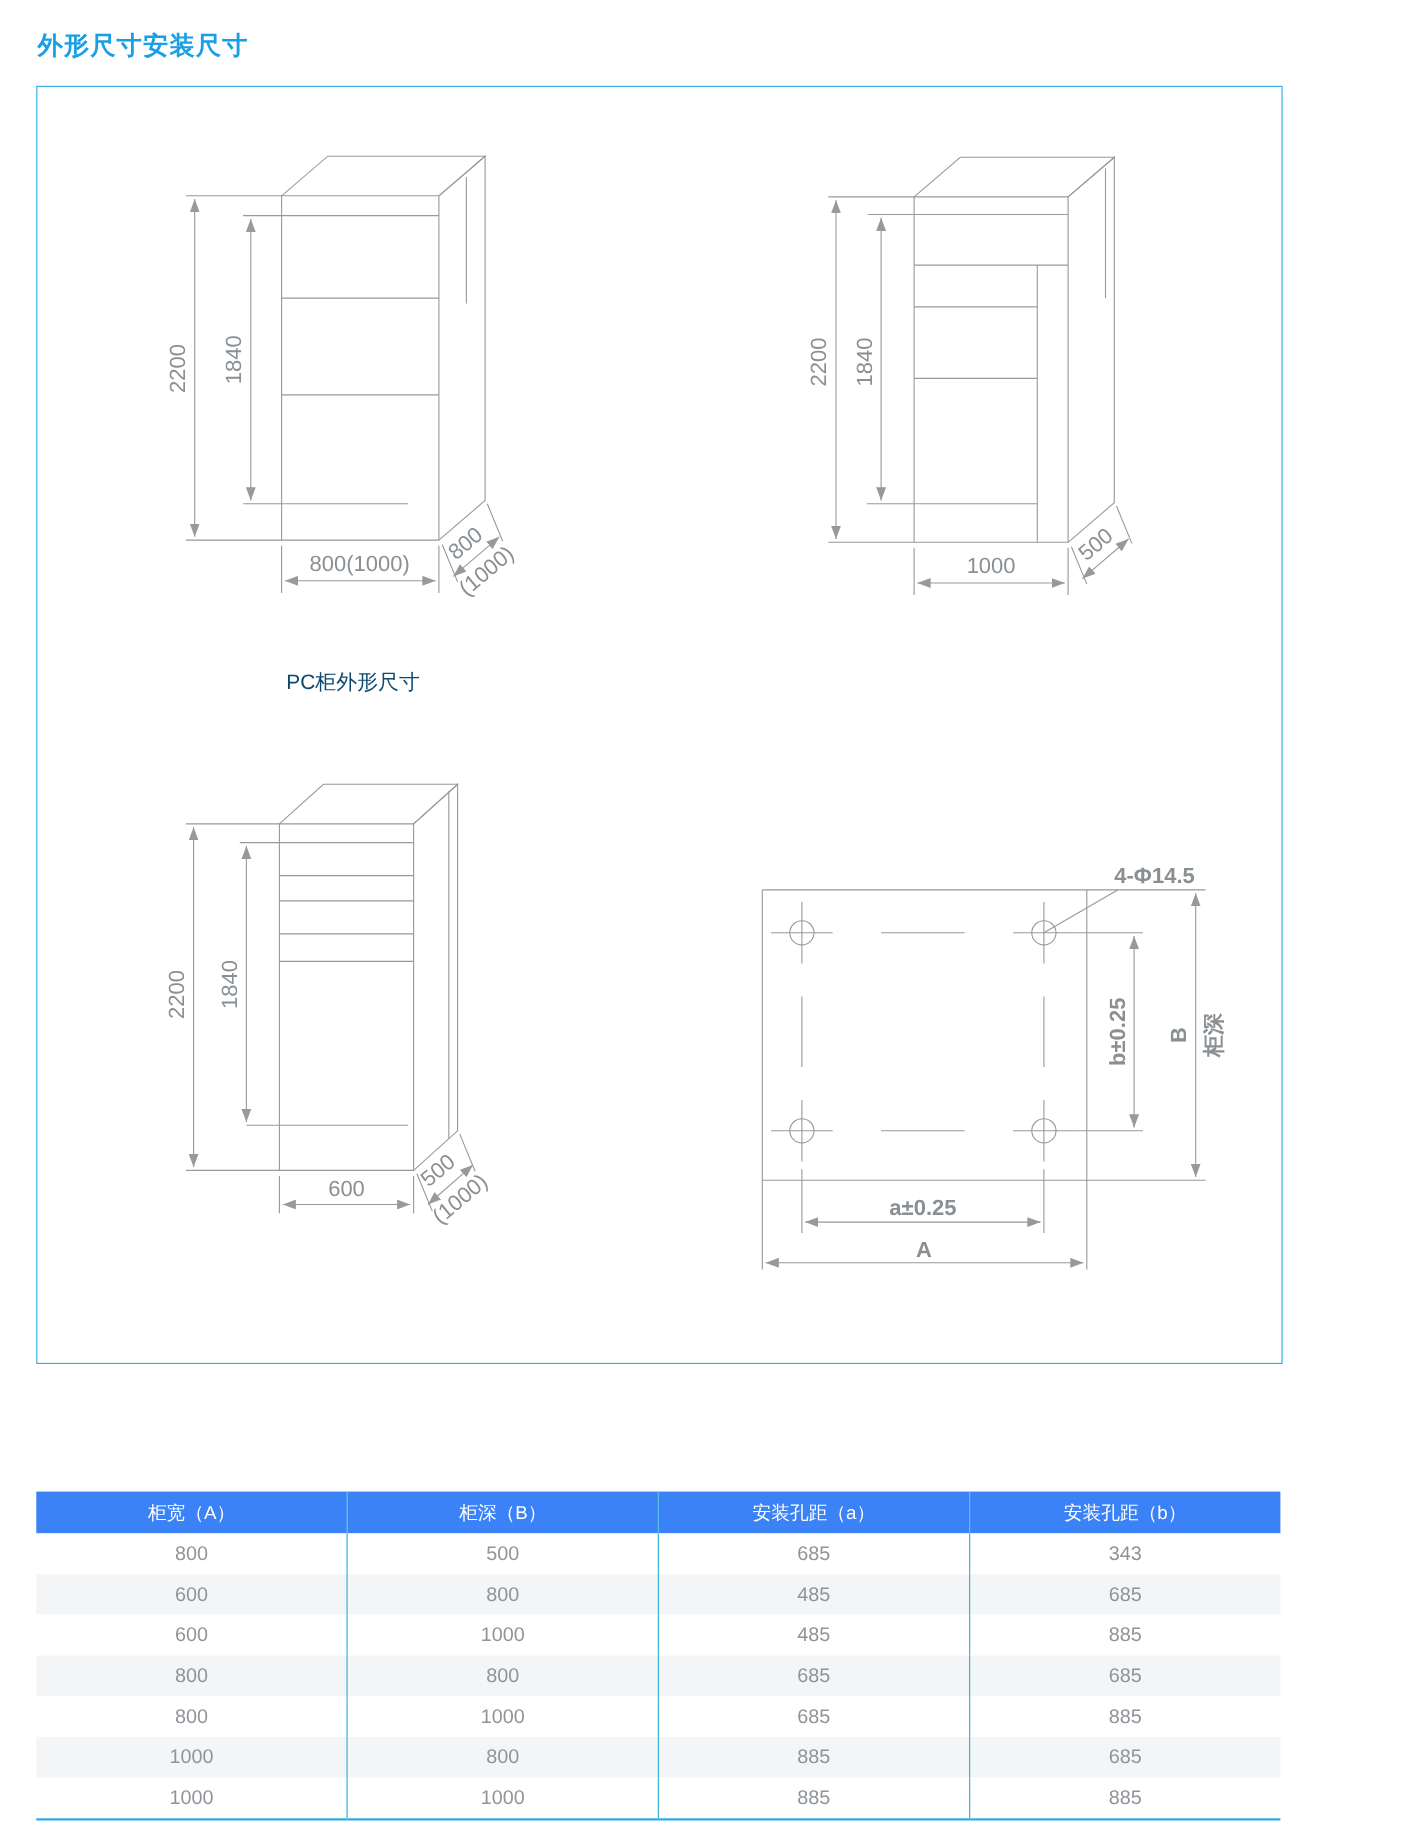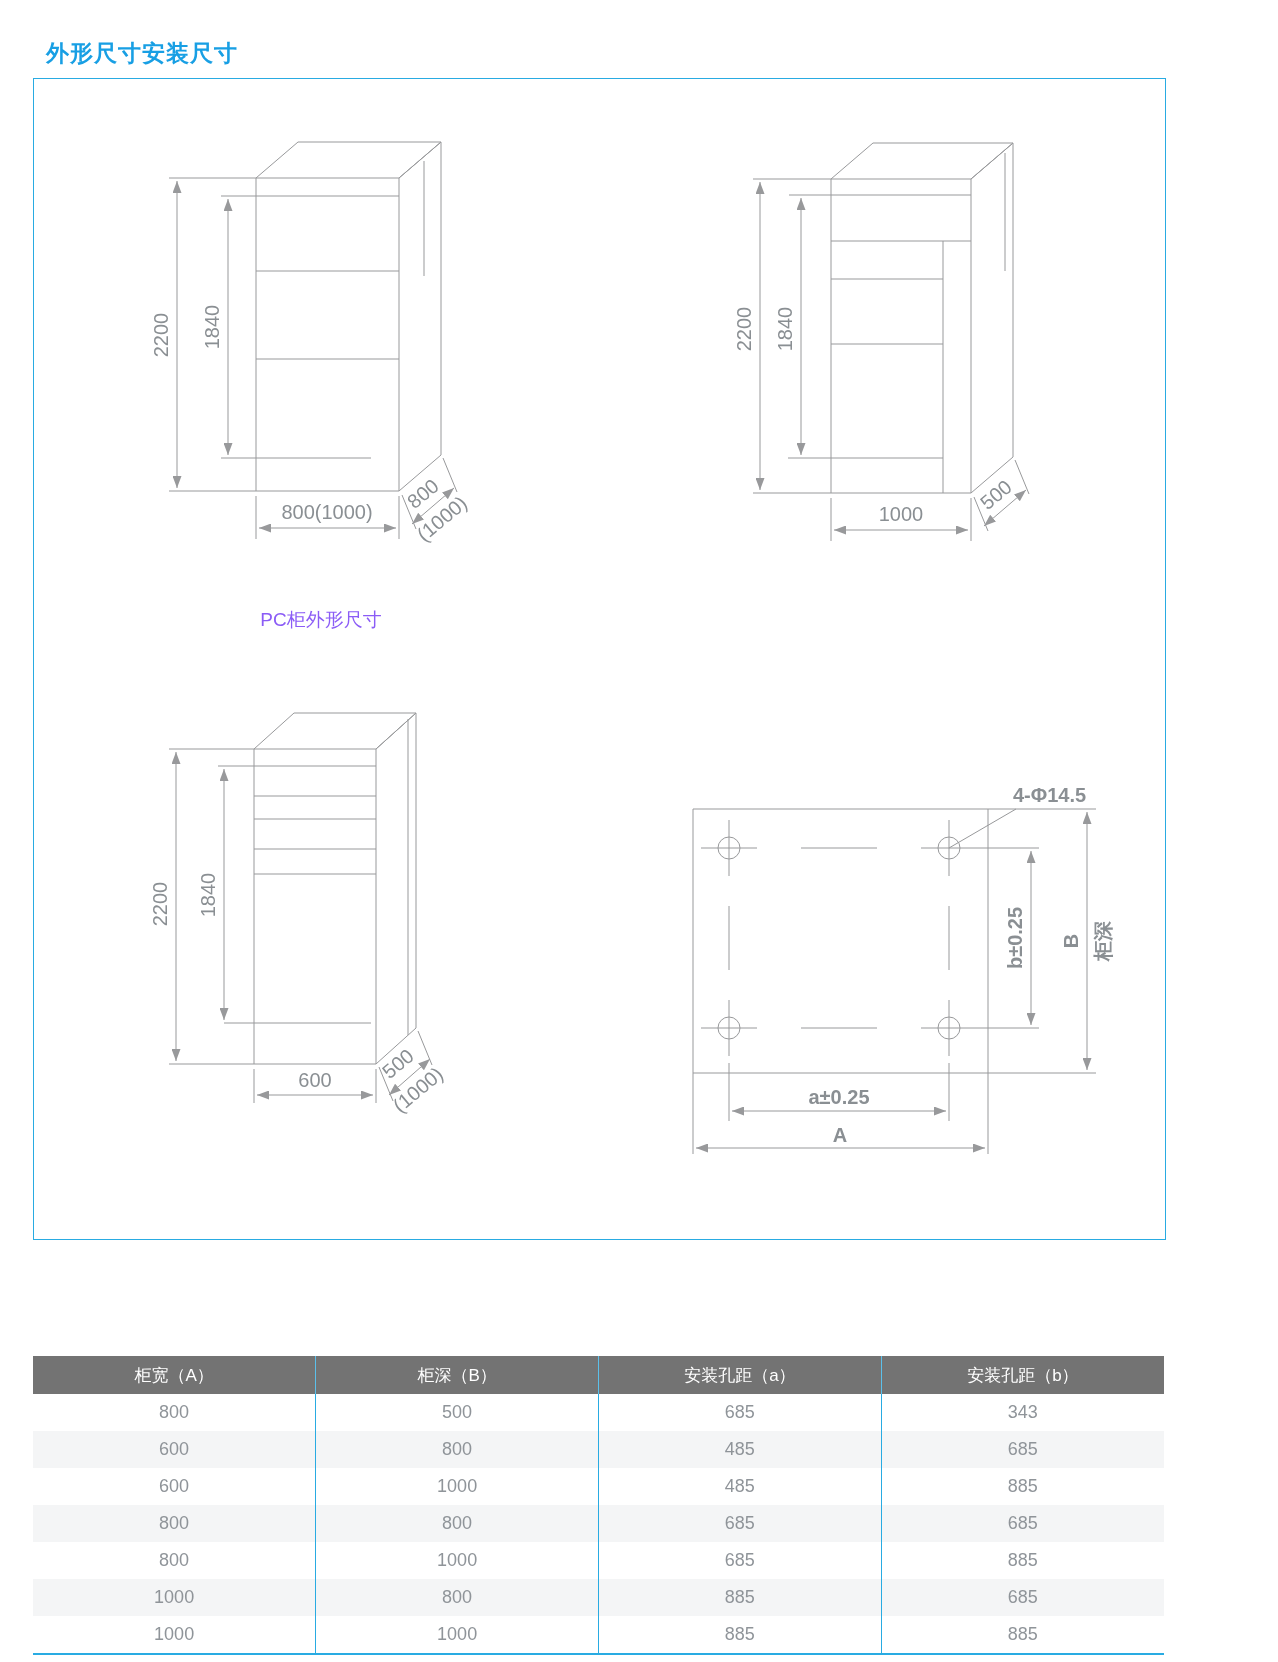--- a/index.html
+++ b/index.html
@@ -1,53 +1,53 @@
 <!DOCTYPE html>
 <html><head>
 <meta charset="utf-8">
 <style>
   html,body{margin:0;padding:0;}
   body{
     width:1278px;height:1662px;position:relative;background:#ffffff;
     font-family:"Liberation Sans","DejaVu Sans",sans-serif;
   }
   .sec-title{
-    position:absolute;left:30px;margin:16px;
+    position:absolute;left:30px;margin:4px;
     color:#189fe4;font-size:23px;font-weight:bold;letter-spacing:1px;
   }
   #title1{top:22px;}
   #title2{top:1360px;}
   .diagram-box{
     position:absolute;left:33px;top:78px;width:1131px;height:1160px;
     border:1px solid #29abe2;background:#fff;
   }
   figure{position:absolute;margin:0;padding:0;}
   #fig-pc{left:87px;top:32px;width:400px;height:530px;}
   #fig-wall{left:627px;top:32px;width:400px;height:530px;}
   #fig-free{left:87px;top:572px;width:400px;height:540px;}
   #fig-holes{left:587px;top:632px;width:500px;height:450px;font-weight:bold;}
   .cap{
     position:absolute;left:0;width:100%;text-align:center;
-    color:#8b5cf6;font-size:19px;
+    color:#0c4a6e;font-size:19px;
   }
   #fig-pc .cap,#fig-wall .cap{top:496px;}
   #fig-free .cap{top:492px;}
   .ln path,.ln line,.ln circle{stroke:#98999b;stroke-width:1;fill:none;}
   .dimtxt text{
     fill:#8a8f93;font-size:20px;
     font-family:"Liberation Sans","DejaVu Sans",sans-serif;
     text-anchor:middle;dominant-baseline:middle;
   }
   .dimtxt text.anch-s{text-anchor:start;}
   .dim-table{
     position:absolute;left:33px;top:1356px;width:1131px;
     border-collapse:collapse;table-layout:fixed;
   }
   .dim-table th{
-    background:#737373;color:#ffffff;font-weight:normal;
+    background:#3b82f6;color:#ffffff;font-weight:normal;
     font-size:17px;height:36px;border-left:1px solid #5cc0ea;
   }
   .dim-table th:first-child{border-left:none;}
   .dim-table td{
     height:35px;text-align:center;color:#8f9499;font-size:18px;
     border-left:1px solid #29abe2;background:#ffffff;
   }
   .dim-table td:first-child{border-left:none;}
   .dim-table tbody tr:nth-child(even) td{background:#f4f5f6;}
   .dim-table tbody tr:last-child td{border-bottom:2px solid #29abe2;}

